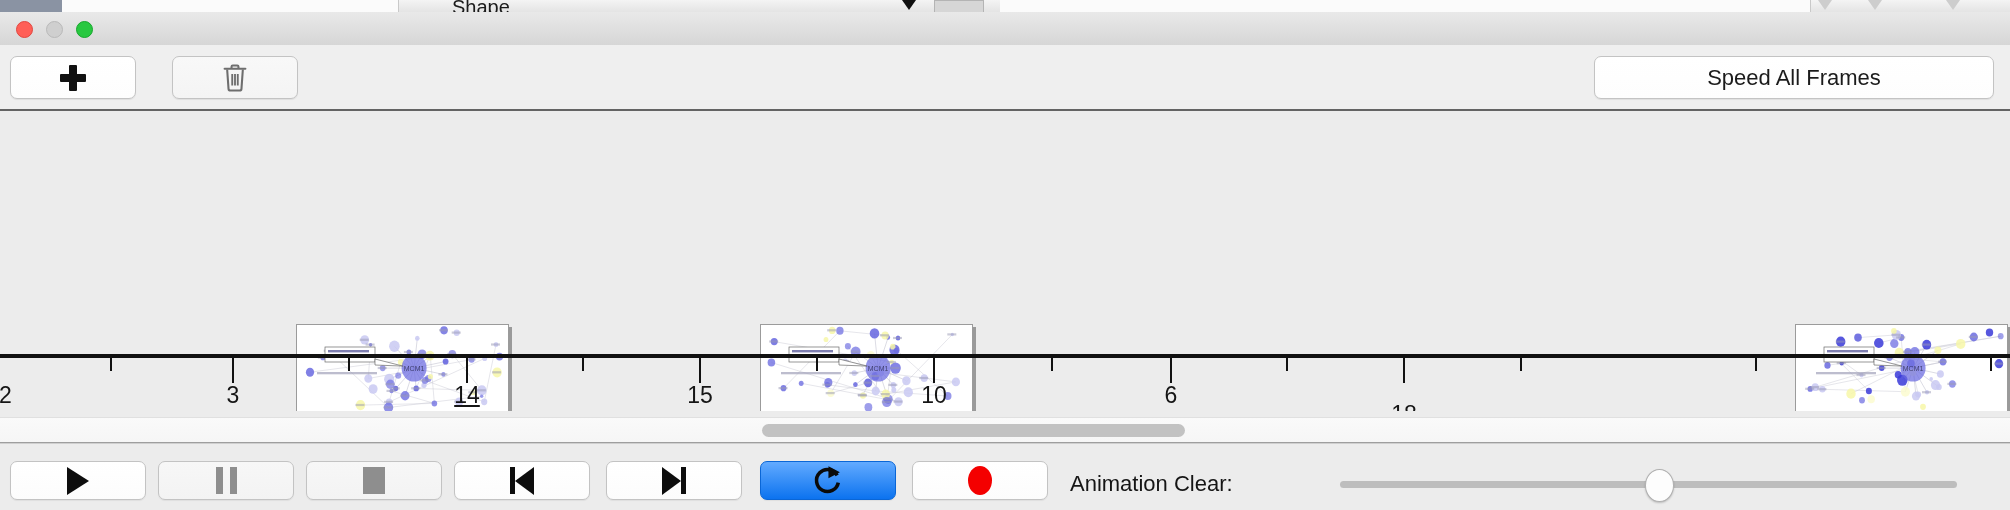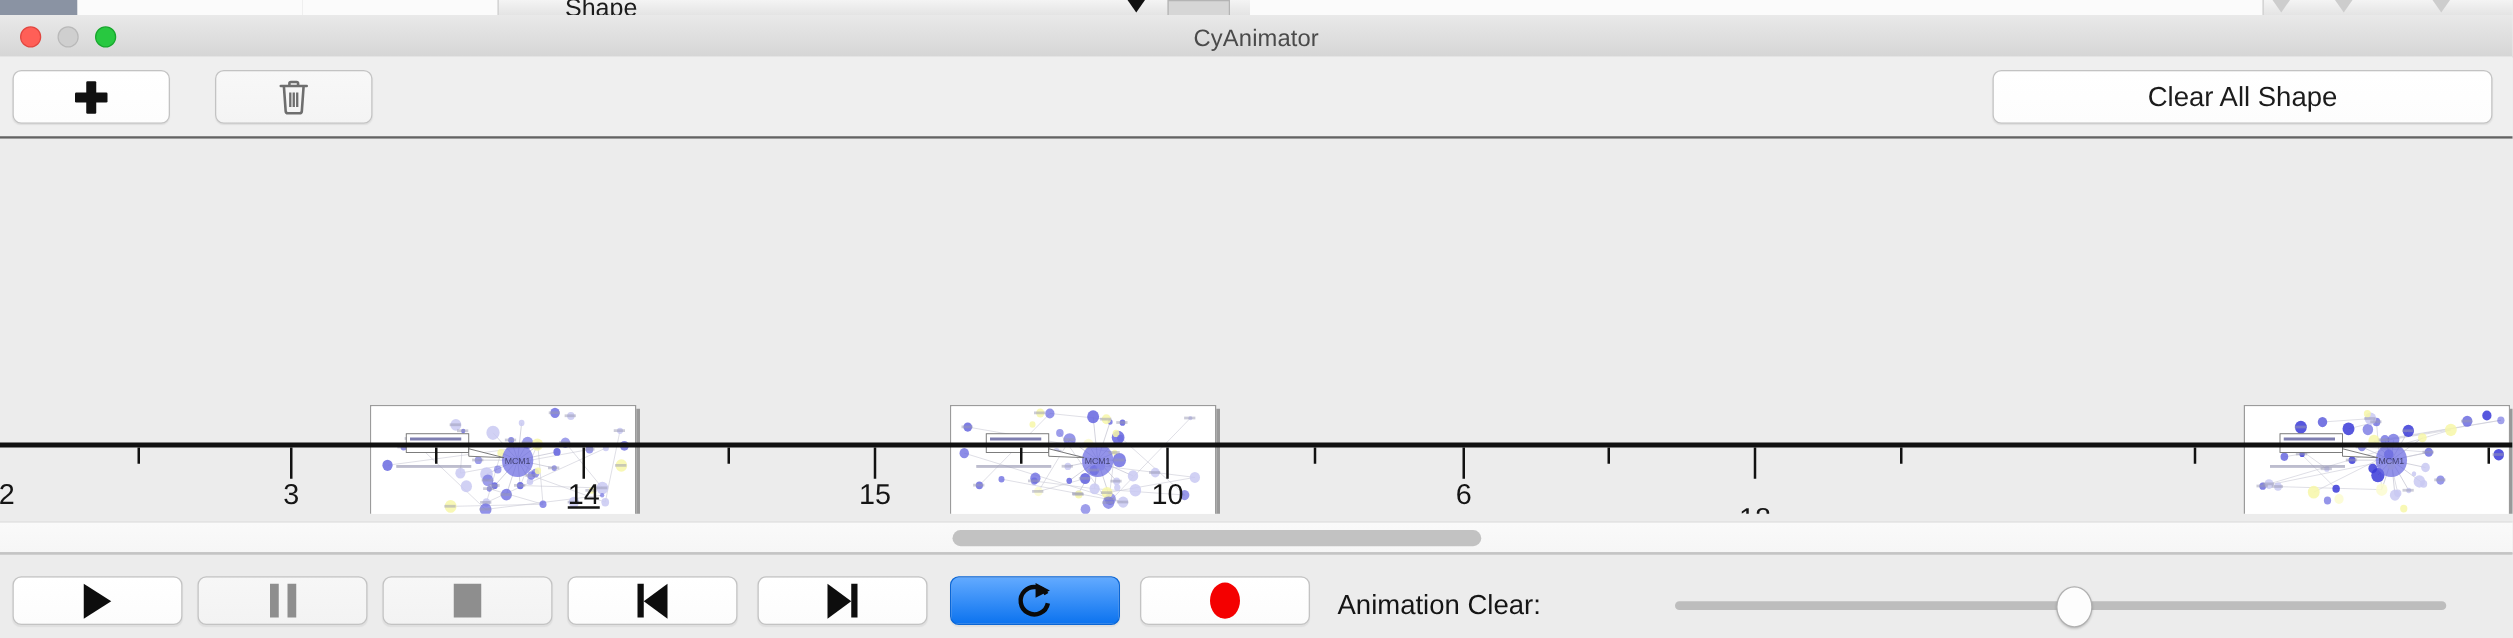--- a/index.html
+++ b/index.html
@@ -126,40 +126,39 @@
     <div class="bg-tri" style="left:1868px;border-top-color:#cdcdcd;"></div>
     <div class="bg-tri" style="left:1946px;border-top-color:#cdcdcd;"></div>
   </div>
 
   <div class="titlebar">
     <div class="traffic">
       <div class="dot red"></div>
       <div class="dot yellow"></div>
       <div class="dot green"></div>
     </div>
-    <div class="win-title">CyAnimator</div>
   </div>
 
   <div class="toolbar"></div>
 
   <div class="btn white" id="add-btn">
     <span class="plus"></span>
   </div>
 
   <div class="btn flat" id="del-btn">
     <svg width="28" height="30" viewBox="0 0 24 26">
       <path d="M3 5 H21" stroke="#6e6e6e" stroke-width="1.8" fill="none" stroke-linecap="round"></path>
       <path d="M9 5 V3.2 a1 1 0 0 1 1-1 h4 a1 1 0 0 1 1 1 V5" stroke="#6e6e6e" stroke-width="1.8" fill="none"></path>
       <path d="M5.2 5.6 L6.4 22.4 a1.6 1.6 0 0 0 1.6 1.5 h8 a1.6 1.6 0 0 0 1.6-1.5 L18.8 5.6" stroke="#6e6e6e" stroke-width="1.8" fill="none"></path>
       <path d="M9.6 9.6 V19.6 M12 9.6 V19.6 M14.4 9.6 V19.6" stroke="#6e6e6e" stroke-width="1.6"></path>
     </svg>
   </div>
 
   <div class="btn white" id="clear-btn">
-    <span>Clear All Shape</span>
+    <span>Speed All Frames</span>
   </div>
 
   <div class="timeline">
     <div class="frames-layer">
         <div class="frame" style="left: 296px; top: 213px;">
           <div class="net">
             <svg width="211" height="88" viewBox="0 0 211 88">
               <line x1="117.1" y1="43.1" x2="146.4" y2="49.4" stroke="#b9b9c9" stroke-width="0.5"></line>
               <line x1="117.1" y1="43.1" x2="131.3" y2="53.5" stroke="#b9b9c9" stroke-width="0.5"></line>
               <line x1="117.1" y1="43.1" x2="127.0" y2="60.2" stroke="#b9b9c9" stroke-width="0.5"></line>

